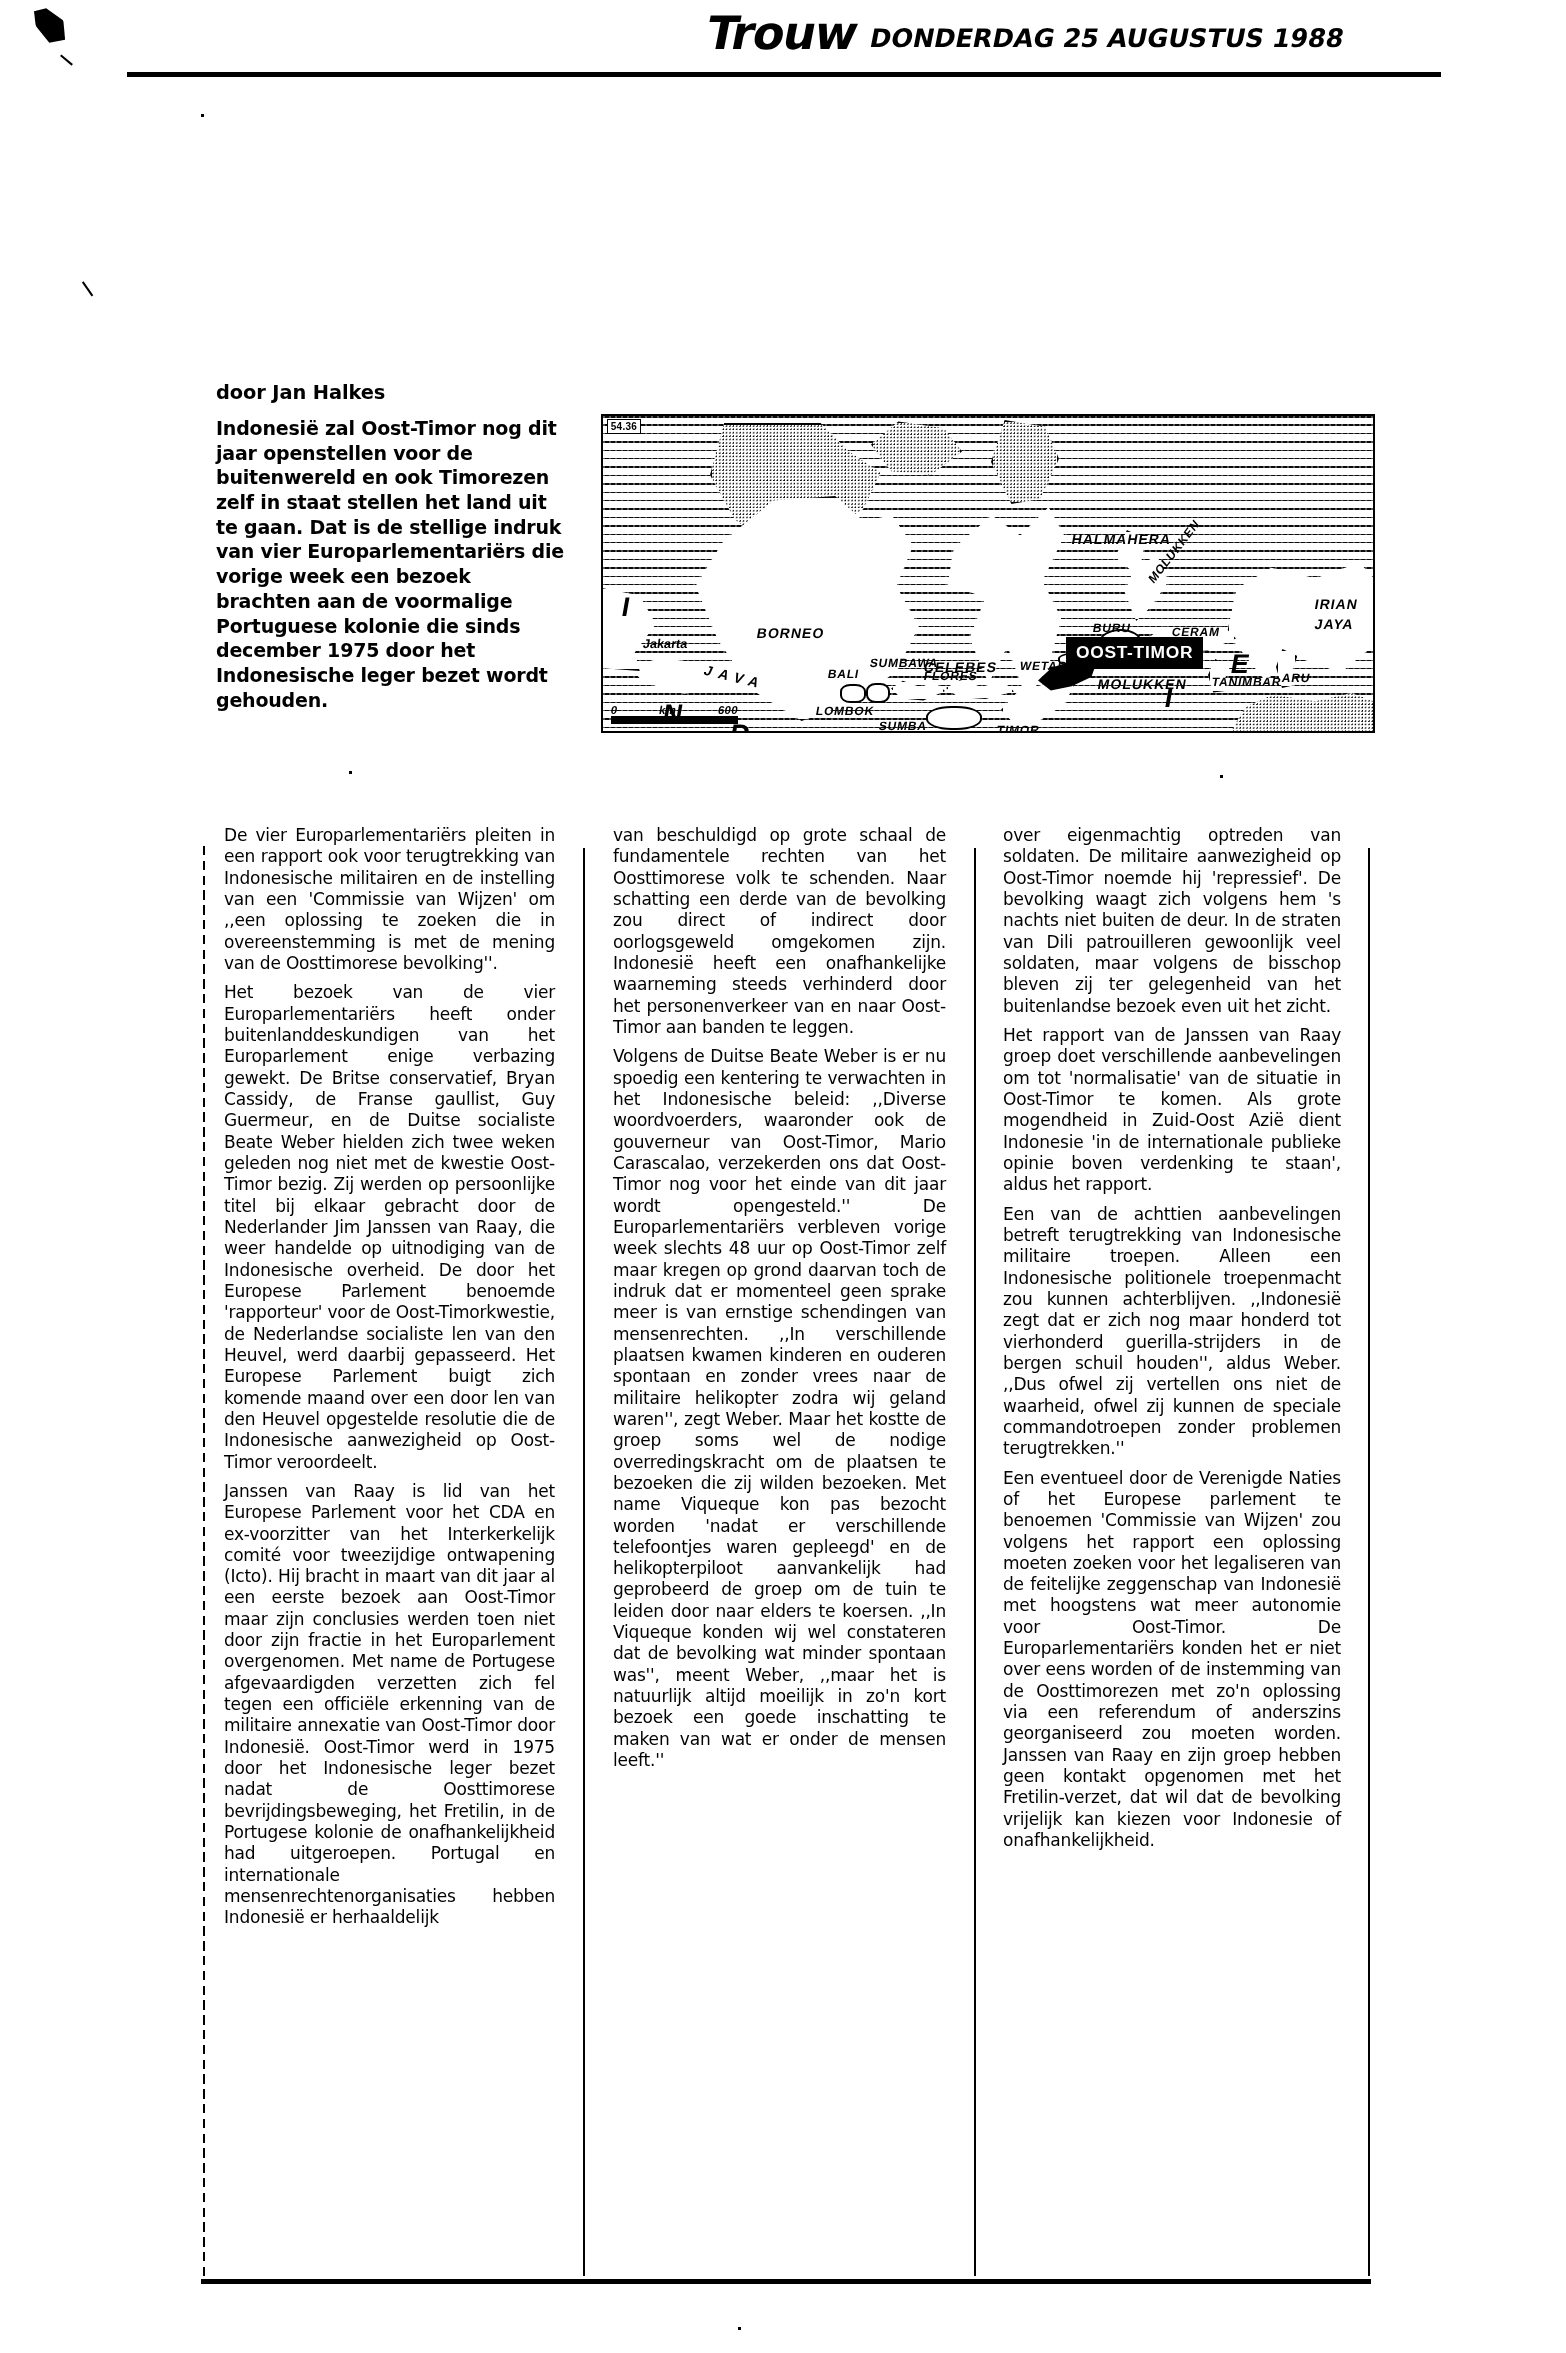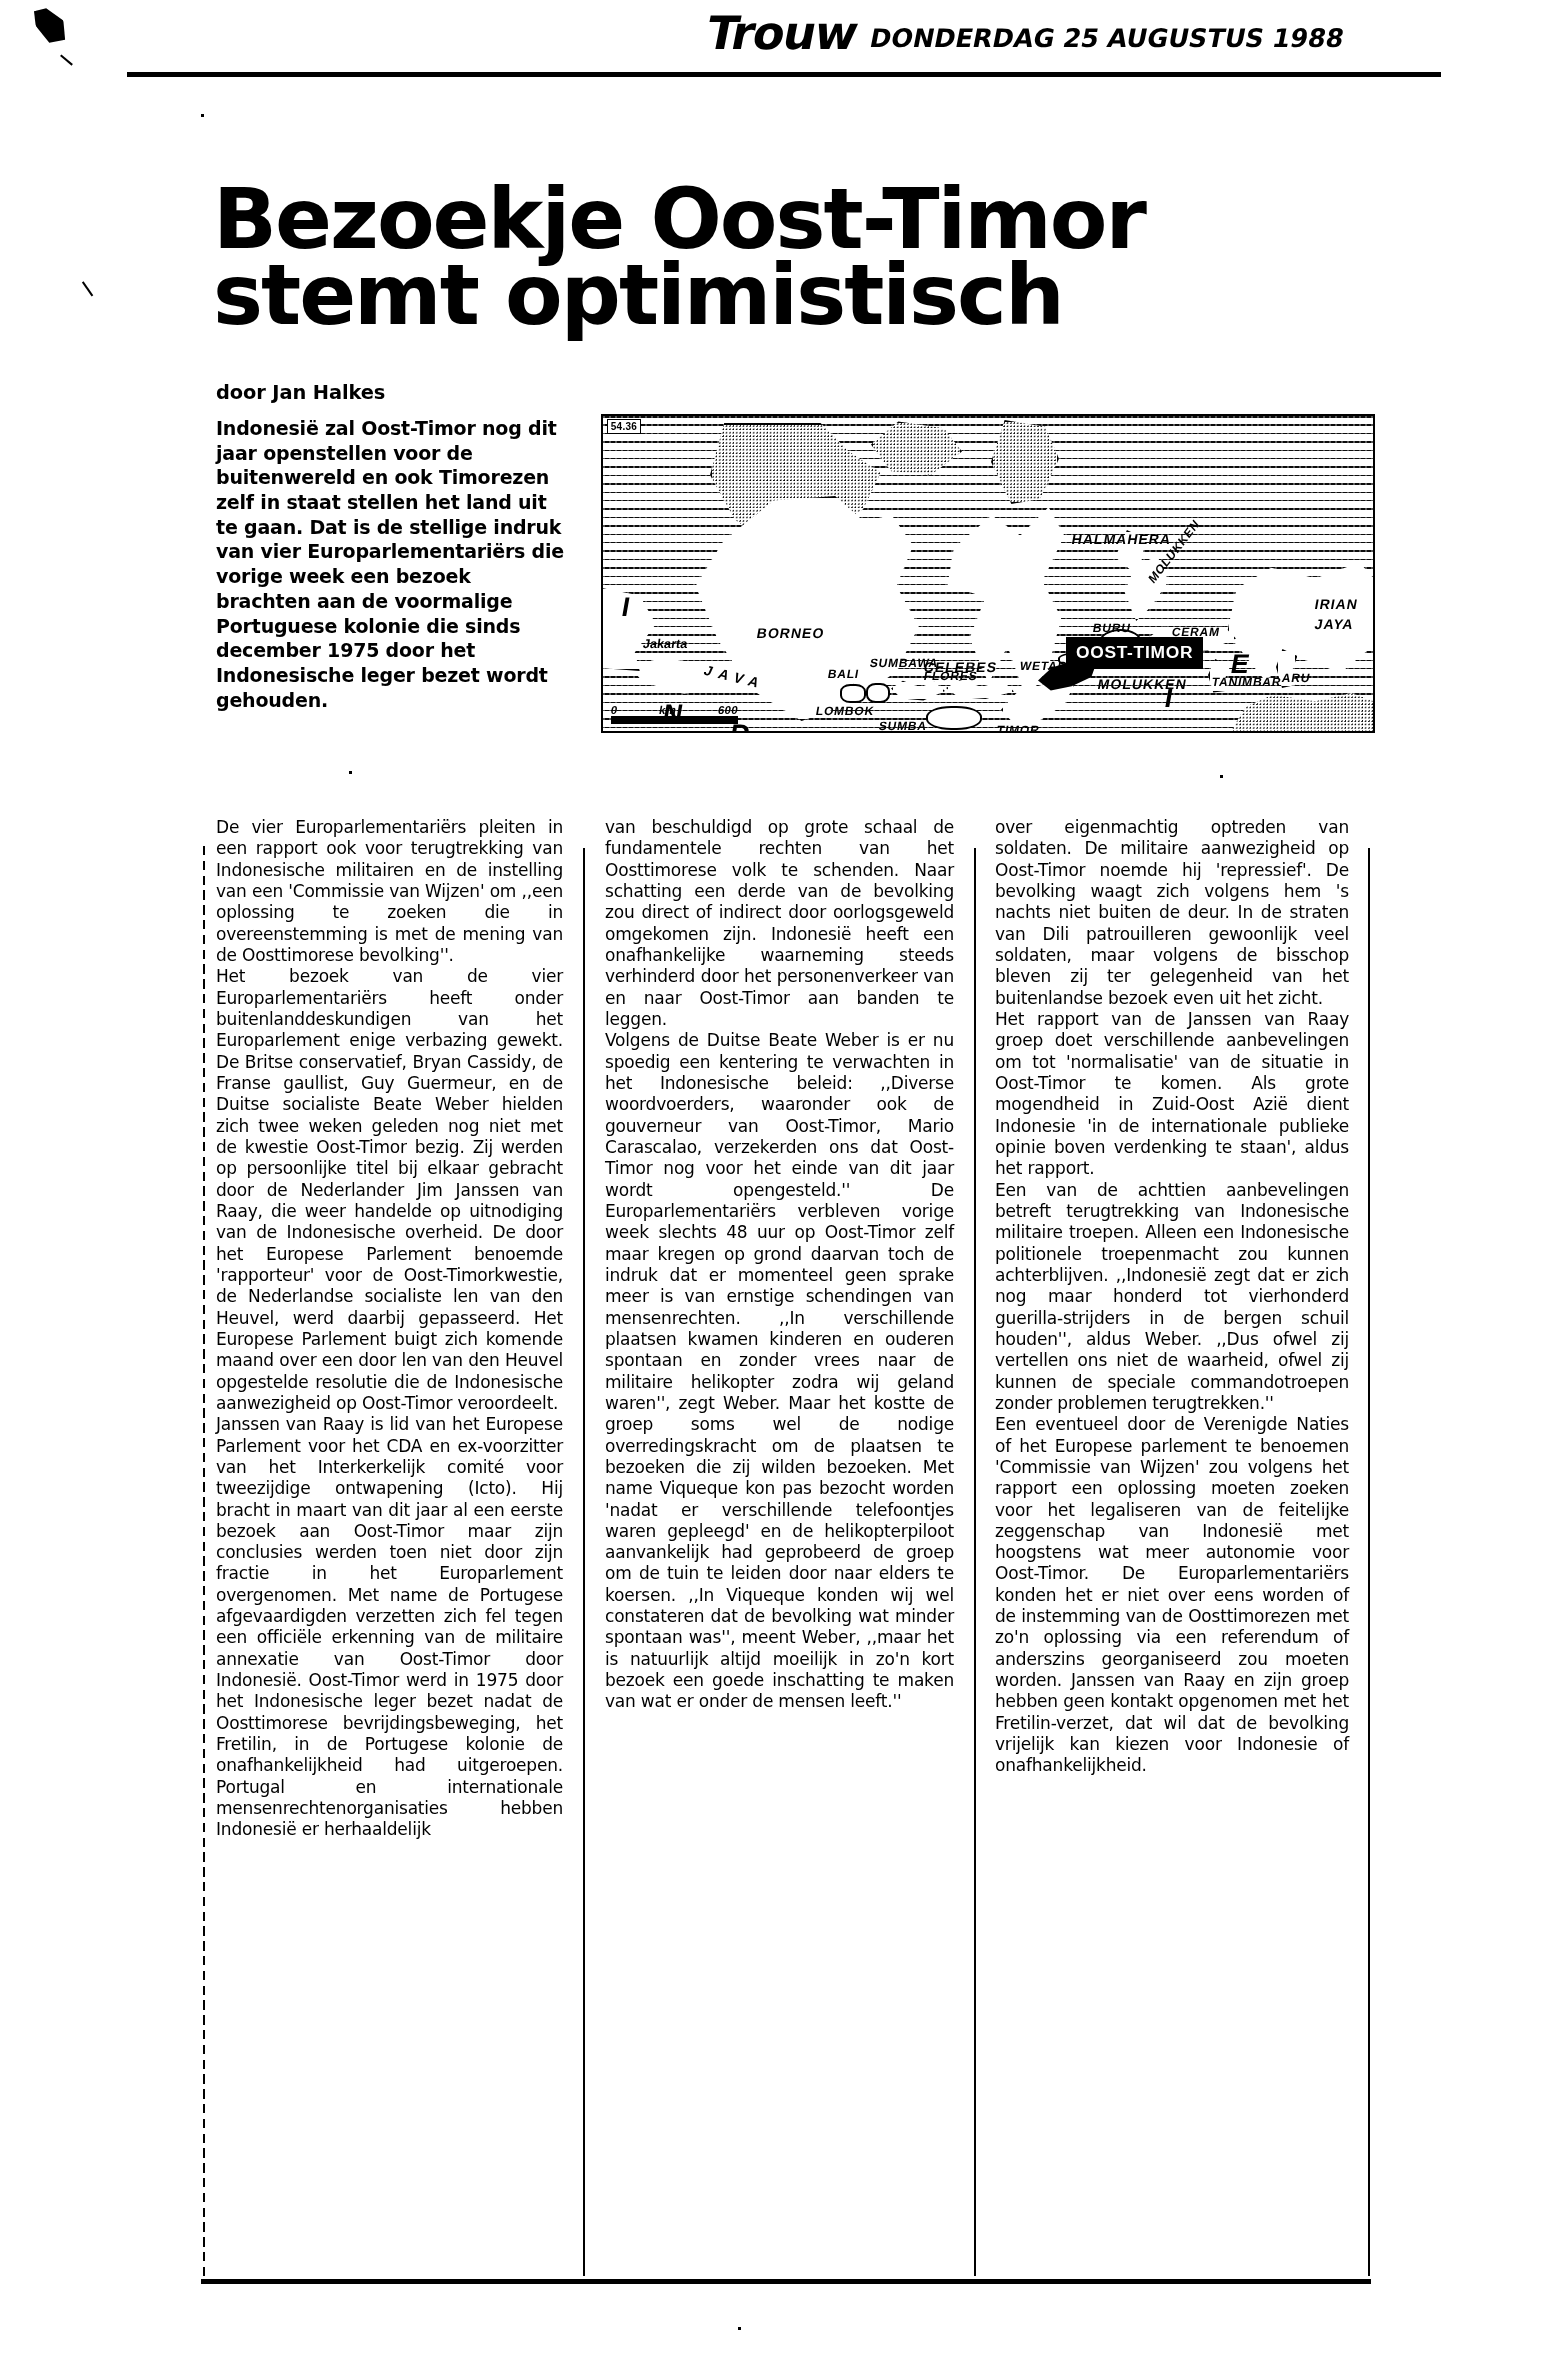--- a/index.html
+++ b/index.html
@@ -91,21 +91,21 @@
   .col{
     position:absolute;
     font-family:"DejaVu Sans", sans-serif;
     font-size:17px;
     line-height:1.255;
     letter-spacing:-0.2px;
     text-align:justify;
     -webkit-hyphens:none;hyphens:none;
     word-spacing:0px;
   }
-  .col p{margin:0;}
+  .col p{margin:8px;}
   .col-1{left:216px;top:817px;width:347px;}
   .col-2{left:605px;top:817px;width:349px;}
   .col-3{left:995px;top:817px;width:354px;}
 
   
   .mapbox{
     position:absolute;left:601px;top:414px;width:770px;height:315px;
     border:2.7px solid #000;background:#fff;overflow:hidden;
   }
   .sea{
@@ -182,24 +182,20 @@
   <div class="speck dot4"></div>
 
   <div class="masthead">
     <div class="mast-inner">
       <div class="mast-logo">Trouw</div>
       <div class="mast-date">DONDERDAG 25 AUGUSTUS 1988</div>
     </div>
   </div>
   <div class="mast-rule"></div>
 
-  <h1 class="headline">
-    <span class="ln">Bezoekje Oost-Timor</span>
-    <span class="ln">stemt optimistisch</span>
-  </h1>
 
   <div class="byline">door Jan Halkes</div>
   <div class="lead">Indonesië zal Oost-Timor nog dit jaar openstellen voor de buitenwereld en ook Timorezen zelf in staat stellen het land uit te gaan. Dat is de stellige indruk van vier Europarlementariërs die vorige week een bezoek brachten aan de voormalige Portuguese kolonie die sinds december 1975 door het Indonesische leger bezet wordt gehouden.</div>
 
   <div class="mapbox">
     <div class="sea"></div>
 
     <div class="dot-land" style="left:107px;top:6.7px;width:174px;height:127px;
                 clip-path:polygon(8% 0,62% 0,78% 22%,96% 38%,86% 66%,62% 86%,40% 100%,14% 74%,0 40%);"></div>
     <div class="dot-land" style="left:268px;top:5.4px;width:87px;height:54px;

